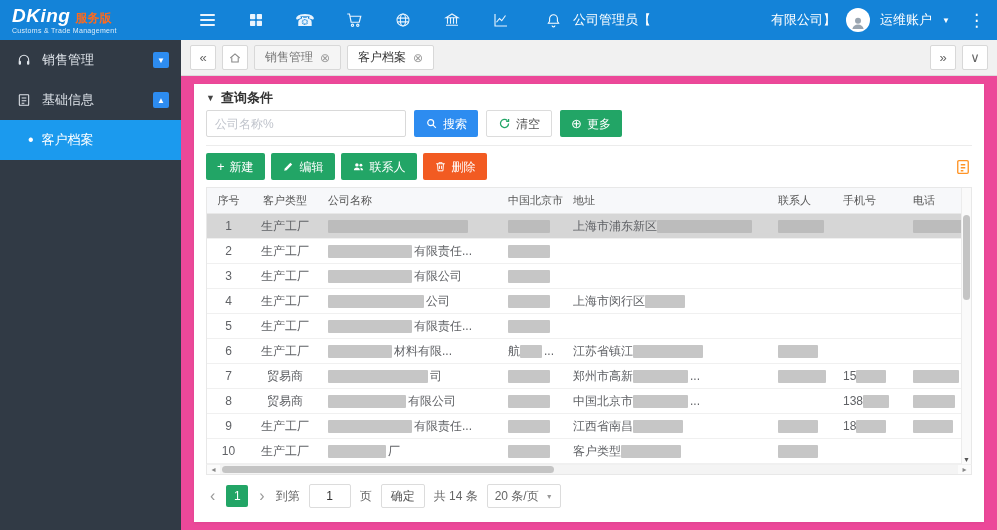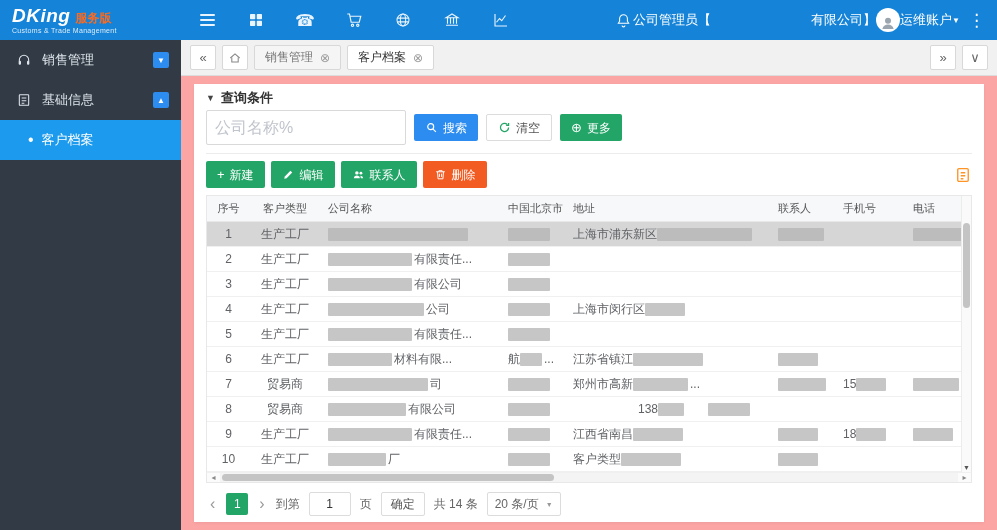--- a/index.html
+++ b/index.html
@@ -1,33 +1,33 @@
 <!DOCTYPE html>
 <html><head>
 <meta charset="utf-8">
 <style>
   *{margin:0;padding:0;box-sizing:border-box}
   html,body{background:#e9ecf0}
   body{font-family:"Liberation Sans","DejaVu Sans",sans-serif}
-  .app{width:997px;height:530px;overflow:hidden;display:flex;flex-direction:column;background:#fca5a5;position:relative}
+  .app{width:997px;height:530px;overflow:hidden;display:flex;flex-direction:column;background:#ec4899;position:relative}
 
   
   .topbar{height:40px;background:#1483d8;display:flex;align-items:center;flex:none;color:#fff}
   .logo{width:181px;flex:none;padding-left:12px;cursor:pointer}
   .logo-l1{display:flex;align-items:baseline;gap:5px;line-height:1}
   .logo-name{font-size:19px;font-weight:bold;font-style:italic;letter-spacing:.5px}
   .logo-ed{font-size:12px;color:#ff6a1c;font-weight:bold}
   .logo-sub{font-size:7px;color:rgba(255,255,255,.85);margin-top:2px;letter-spacing:.3px}
   .top-icons{display:flex;align-items:center;gap:29px;margin-left:16px}
   .tico{width:20px;height:20px;display:inline-flex;align-items:center;justify-content:center;font-size:16px;color:#eaf4fd;cursor:pointer}
   .tico svg{width:18px;height:18px}
   .burger{position:relative;width:15px;height:2px;background:#eaf4fd;border-radius:1px}
   .burger::before,.burger::after{content:"";position:absolute;left:0;width:15px;height:2px;background:#eaf4fd;border-radius:1px}
   .burger::before{top:-5px}.burger::after{top:5px}
-  .top-right{margin-left:auto;display:flex;align-items:center;padding-right:12px;font-size:13px}
+  .top-right{margin-left:auto;display:flex;align-items:center;gap:10px;padding-right:12px;font-size:13px}
   .top-right svg{width:17px;height:17px}
   .gap-redacted{width:100px;height:14px}
   .avatar{width:24px;height:24px;border-radius:50%;background:#fff;display:inline-flex;align-items:flex-end;justify-content:center;overflow:hidden}
   .avatar svg{width:18px;height:18px}
   .caret-sm{font-size:8px;color:#fff}
   .dots{font-size:17px;margin-left:8px;cursor:pointer}
 
   
   .body{flex:1;display:flex;min-height:0}
   .sidebar{width:181px;flex:none;background:#313a45;color:#dfe4ea;font-size:13px}
@@ -48,21 +48,21 @@
   .tab.active{background:#fff;color:#333}
   .tclose{color:#9a9a9a;font-size:12px;line-height:1}
   .tab-spacer{flex:1}
 
   
   .content{flex:1;padding:8px 13px;min-height:0}
   .panel{background:#fff;height:100%;padding:2px 12px 0;display:flex;flex-direction:column;box-shadow:0 1px 3px rgba(0,0,0,.06)}
   .qhead{display:flex;align-items:center;gap:6px;font-size:13px;color:#333;height:24px;font-weight:bold;flex:none}
   .qcaret{font-size:9px;color:#444}
   .qrow{display:flex;align-items:center;gap:8px;padding:0 0 8px;border-bottom:1px solid #ececec;flex:none}
-  .qinput{width:200px;height:35px;border:1px solid #d9d9d9;border-radius:2px;padding:0 8px;font-size:16px;color:#333;outline:none;font-family:inherit}
+  .qinput{width:200px;height:27px;border:1px solid #d9d9d9;border-radius:2px;padding:0 8px;font-size:12px;color:#333;outline:none;font-family:inherit}
   .qinput::placeholder{color:#c0c4cc}
   .btn{height:27px;border:none;border-radius:2px;padding:0 11px;font-size:12px;display:inline-flex;align-items:center;gap:5px;cursor:pointer;font-family:inherit;line-height:1}
   .btn svg{width:13px;height:13px}
   .btn.blue{background:#2d8cf0;color:#fff}
   .btn.green{background:#22a566;color:#fff}
   .btn.orange{background:#f25b22;color:#fff}
   .btn.ghost{background:#fff;border:1px solid #dcdcdc;color:#555}
   .bico{font-size:13px;line-height:1}
   .toolbar{display:flex;align-items:center;gap:6px;padding:7px 0;flex:none}
   .flag{margin-left:auto;width:18px;height:18px;cursor:pointer}
@@ -375,20 +375,21 @@
                   <div class="cell c-address"><span>郑州市高新</span><span class="redact" style="width: 55px;"></span><span>...</span></div>
                   <div class="cell c-contact"><span class="redact" style="width: 48px;"></span></div>
                   <div class="cell c-mobile"><span>15</span><span class="redact" style="width: 30px;"></span></div>
                   <div class="cell c-phone"><span class="redact" style="width: 46px;"></span></div>
                 </div>
                 <div class="trow">
                   <div class="cell c-no">8</div>
                   <div class="cell c-type">贸易商</div>
                   <div class="cell c-company"><span class="redact" style="width: 78px;"></span><span>有限公司</span></div>
                   <div class="cell c-short"><span class="redact" style="width: 42px;"></span></div>
+                  <div class="cell c-address"><span>中国北京市</span><span class="redact" style="width: 55px;"></span><span>...</span></div>
                   <div class="cell c-contact"></div>
                   <div class="cell c-mobile"><span>138</span><span class="redact" style="width: 26px;"></span></div>
                   <div class="cell c-phone"><span class="redact" style="width: 42px;"></span></div>
                 </div>
                 <div class="trow">
                   <div class="cell c-no">9</div>
                   <div class="cell c-type">生产工厂</div>
                   <div class="cell c-company"><span class="redact" style="width: 84px;"></span><span>有限责任...</span></div>
                   <div class="cell c-short"><span class="redact" style="width: 42px;"></span></div>
                   <div class="cell c-address"><span>江西省南昌</span><span class="redact" style="width: 50px;"></span></div>

